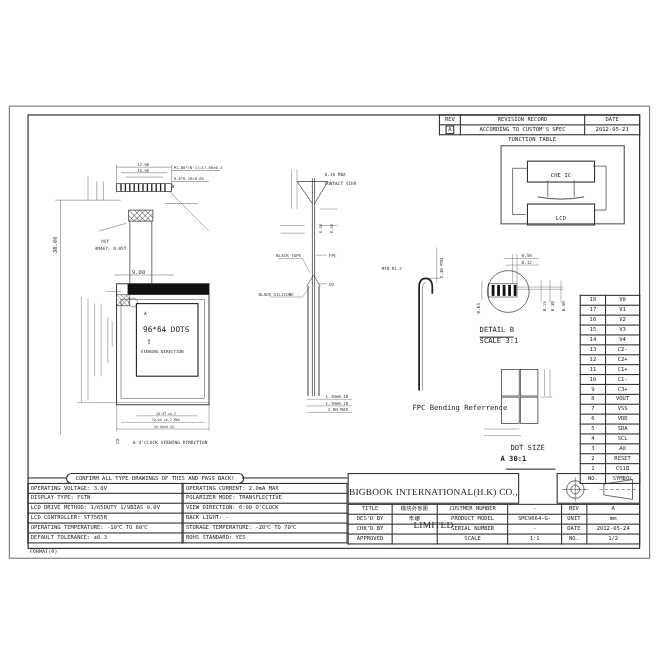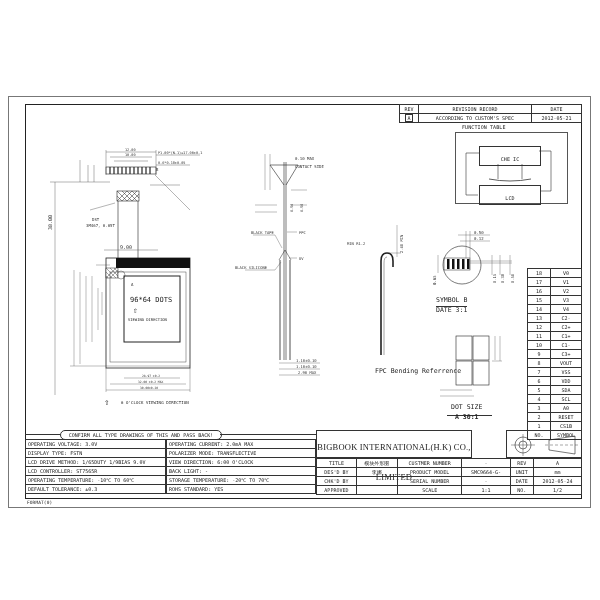--- a/index.html
+++ b/index.html
@@ -295,39 +295,39 @@
       <line x1="80" y1="30" x2="80" y2="50"></line>
     <line x1="8" y1="30" x2="8" y2="48"></line>
   </g>
   <text x="44" y="9" font-size="4" fill="#333">0.50</text>
   <text x="44" y="15" font-size="4" fill="#333">0.12</text>
   <text x="6" y="60" font-size="4" fill="#333" transform="rotate(-90 6 60)">0.65</text>
   <text x="66" y="58" font-size="3.8" fill="#333" transform="rotate(-90 66 58)">0.15</text>
   <text x="74" y="58" font-size="3.8" fill="#333" transform="rotate(-90 74 58)">0.38</text>
   <text x="84" y="58" font-size="3.8" fill="#333" transform="rotate(-90 84 58)">0.50</text>
 </svg>
-<div class="abs" style="left:436px; top:296px; font-size:6.5px; padding-bottom:2px; border-bottom:0.6px solid #333;">SYMBOL B</div>
-<div class="abs" style="left:436px; top:306px; font-size:6.5px;">DATE 3:1</div>
+<div class="abs" style="left:436px; top:296px; font-size:6.5px; padding-bottom:2px; border-bottom:0.6px solid #333;">DETAIL B</div>
+<div class="abs" style="left:436px; top:306px; font-size:6.5px;">SCALE 3:1</div>
 
 <svg width="80" height="70" style="left:440px; top:330px;">
   <g fill="none" stroke="#222" stroke-width="0.6">
     <rect x="16" y="6" width="16" height="24"></rect>
       <rect x="33" y="6" width="16" height="24"></rect>
     <rect x="16" y="31" width="16" height="24"></rect>
       <rect x="33" y="31" width="16" height="24"></rect>
   </g>
   <g stroke="#444" stroke-width="0.35">
     <line x1="55" y1="6" x2="55" y2="30"></line>
       <line x1="60" y1="6" x2="60" y2="31"></line>
     <line x1="0" y1="60" x2="32" y2="60"></line>
       <line x1="0" y1="66" x2="34" y2="66"></line>
     <line x1="52" y1="31" x2="62" y2="31"></line>
   </g>
 </svg>
-<div class="abs" style="left:447px; top:403px; font-size:6.5px; padding:0 10px 4px 4px; border-bottom:0.6px solid #333;">DOT SIZE</div>
+<div class="abs" style="left:460px; top:403px; font-size:6.5px; padding:0 10px 15px 4px; border-bottom:0.6px solid #333;">DOT SIZE</div>
 <div class="abs" style="left:455px; top:413px; font-size:6.5px;font-weight:bold;">A  30:1</div>
 
 <div class="abs" style="left:60px; top:430px; width:160px; height:8px; border:1px solid #333; border-radius:6px; text-align:center; font-size:5px; line-height:8px;">CONFIRM ALL TYPE DRAWINGS OF THIS AND PASS BACK!</div>
 <div class="abs" style="left:25px; top:434px; width:35px; border-top:1px solid #333;"></div>
 <div class="abs" style="left:220px; top:434px; width:96px; border-top:1px solid #333;"></div>
 
 <table class="grid" style="left:25px; top:439px; width:141px;">
   <tbody>
       <tr>
         <td>OPERATING VOLTAGE: 3.0V</td>

